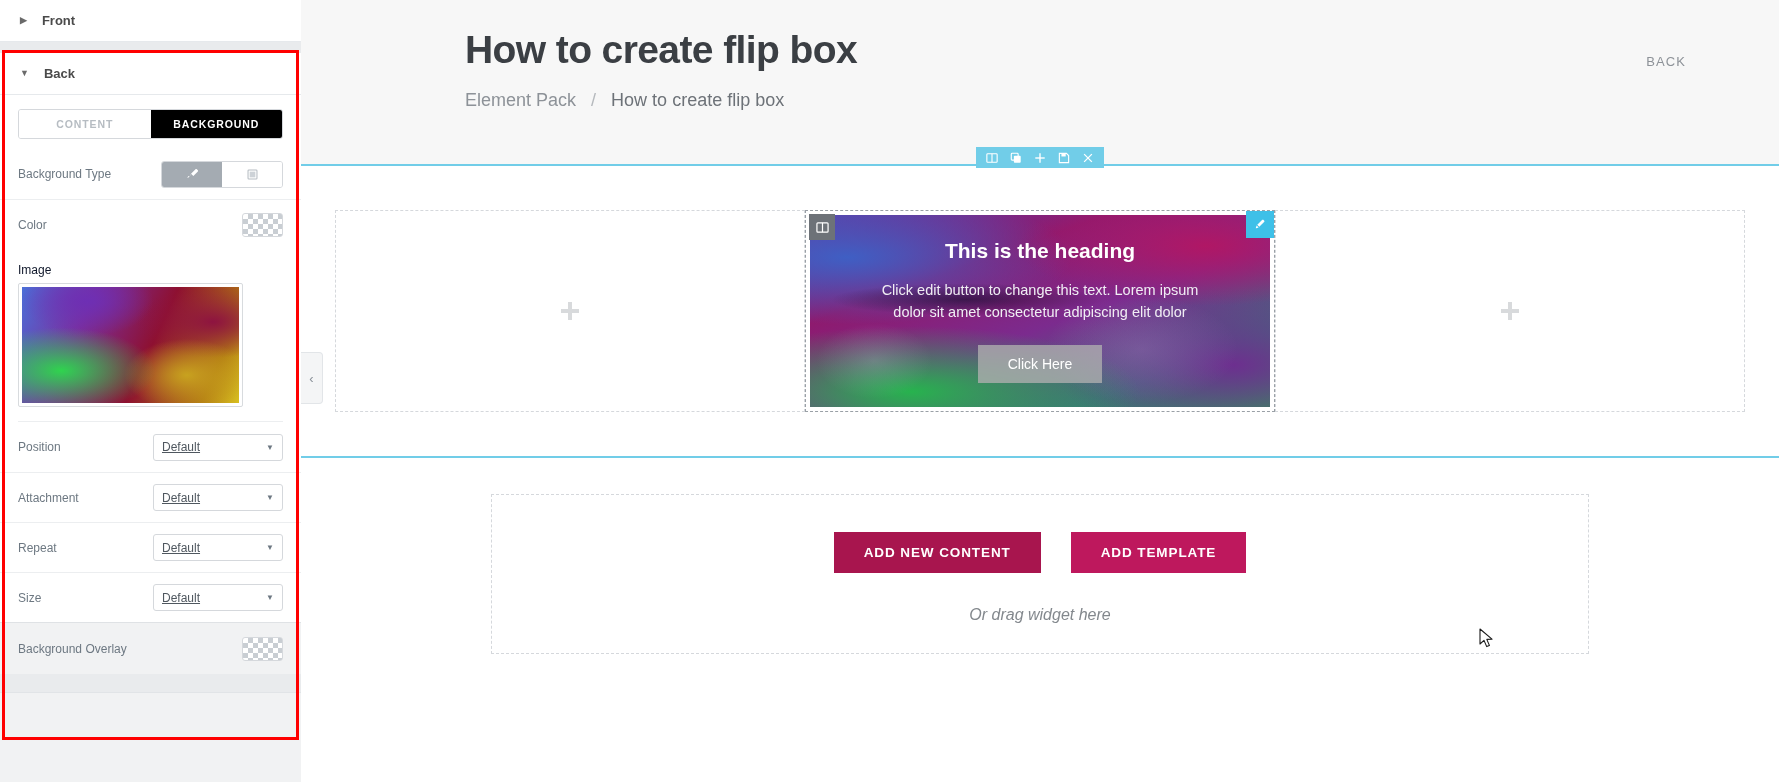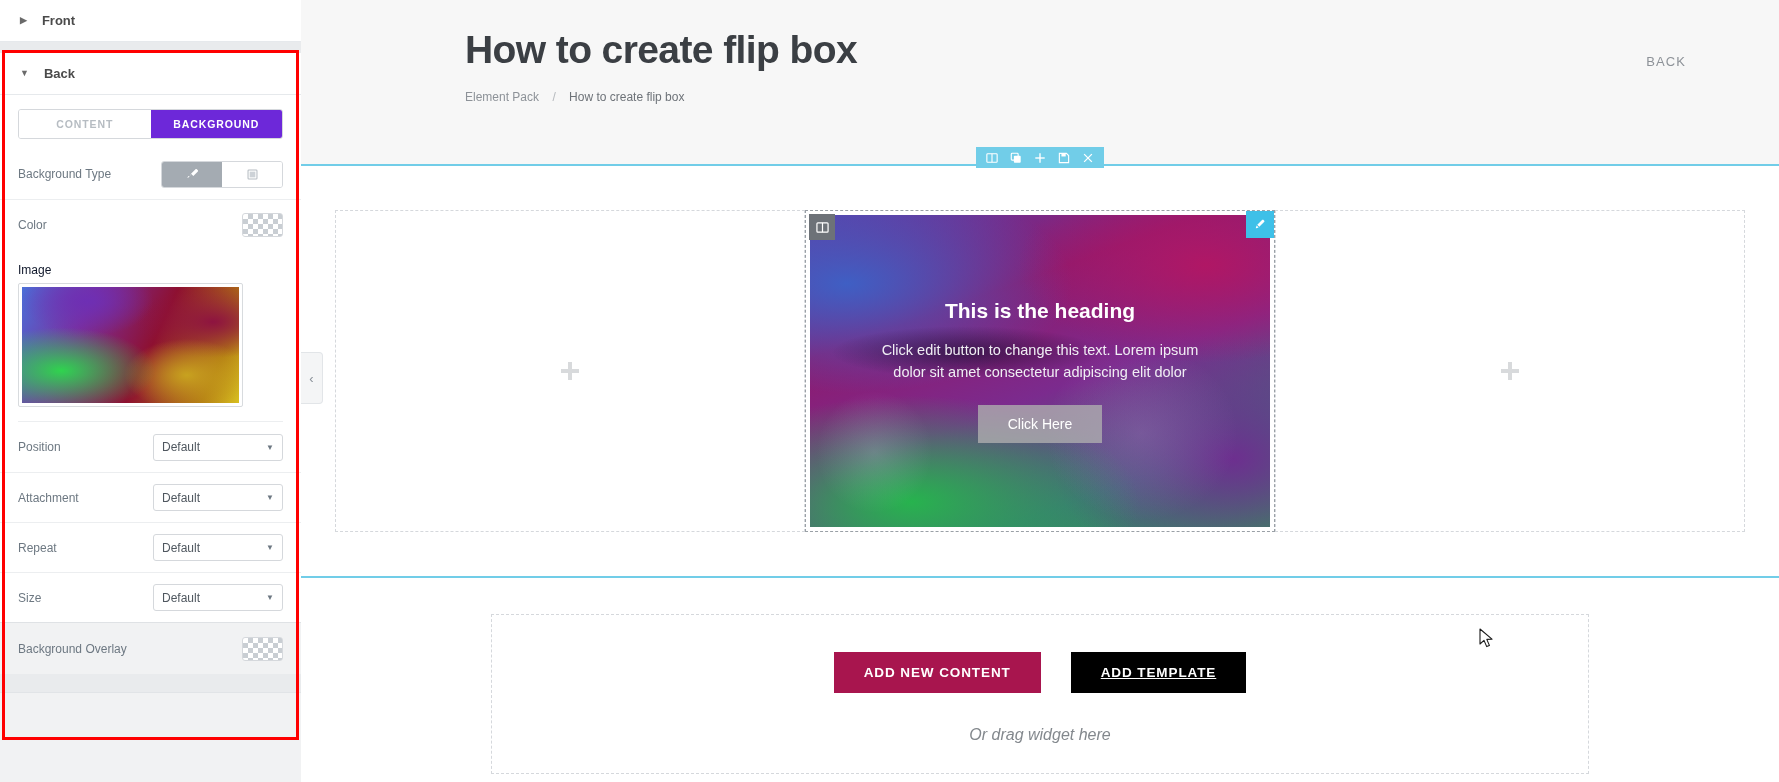--- a/index.html
+++ b/index.html
@@ -47,21 +47,21 @@
     margin: 14px 18px 0 18px;
     display: flex; height: 30px;
     border: 1px solid #d5d8dc; border-radius: 3px; overflow: hidden;
     background: #fff;
   }
   .tab {
     flex: 1; display: flex; align-items: center; justify-content: center;
     font-size: 10.5px; letter-spacing: .9px; font-weight: bold;
     color: #b6bcc2; background: #fff; cursor: pointer;
   }
-  .tab.active { background: #6d28d9; color: #fff; }
+  .tab.active { background: #000000; color: #fff; }
 
   .fieldrow {
     display: flex; align-items: center;
     padding: 0 18px; min-height: 50px;
     border-top: 1px solid #eceef0;
     background: #fff;
   }
   .fieldrow:first-of-type { border-top: none; }
   .flabel {
     font-size: 12px; color: #6d7882; flex: 0 0 104px;
@@ -106,21 +106,21 @@
   }
   .imgsep { height: 1px; background: #eceef0; margin: 14px 0 0 0; }
 
   .select {
     width: 130px; height: 27px;
     border: 1px solid #d5d8dc; border-radius: 3px;
     background: #fff;
     display: flex; align-items: center;
     padding: 4px 8px;
     font-size: 12px; color: #4f575f;
-    position: relative; cursor: pointer;
+    position: relative; cursor: pointer; text-decoration: underline;
   }
   .select .arrow {
     position: absolute; right: 8px; font-size: 8px; color: #6d7882;
   }
   .overlay-row {
     display:flex; align-items:center; padding: 16px 18px; height: 52px;
     border-top: 1px solid #dfe2e5; background: #f1f2f3;
   }
   .panel-foot { height: 18px; background: #e9ebed; }
   .panel-foot2 { background:#f1f2f3; height: 24px; border-top:1px solid #e1e4e7;}
@@ -145,35 +145,35 @@
   }
   #pagehead {
     position: relative; height: 164px;
     background: #f7f7f7;
     padding: 28px 0 8px 164px;
   }
   #ptitle {
     font-size: 39px; font-weight: bold; color: #3b3f44;
     letter-spacing: -0.6px;
   }
-  #crumbs { margin-top: 18px; font-size: 12px; color: #8d9298; }
+  #crumbs { margin-top: 18px; font-size: 18px; color: #8d9298; }
   #crumbs .sep { margin: 0 10px; color: #b5b9bd; }
   #crumbs .cur { color: #6d7278; }
   #backlink {
     position: absolute; right: 93px; top: 54px;
     font-size: 13px; letter-spacing: 1.1px; color: #8d9298; cursor: pointer;
   }
 
   
   #section {
     position: relative;
     margin-top: 0;
     border-top: 2px solid #71cde8;
     border-bottom: 2px solid #71cde8;
-    height: 414px;
+    height: 294px;
     background: #fff;
   }
   #sectoolbar {
     position: absolute; left: 50%; transform: translateX(-50%);
     top: -19px; height: 21px;
     background: #71cde8;
     display: flex; align-items: center;
     padding: 0 5px; gap: 2px; z-index: 20;
   }
   #sectoolbar .ti {
@@ -267,21 +267,21 @@
     align-items: center; justify-content: flex-start;
     padding-top: 37px;
     background: #fff;
   }
   #addbtns { display: flex; gap: 30px; }
   .addbtn {
     font-size: 13.5px; letter-spacing: .9px; font-weight: bold;
     color: #fff; padding: 13px 30px; cursor: pointer;
   }
   #addsection { background: #a8154e; }
-  #addtemplate { background: #000000; text-decoration: underline; }
+  #addtemplate { background: #be185d; }
   #dragtxt {
     margin-top: 33px; font-size: 16px; font-style: italic; color: #83888d;
   }
 </style>
 </head>
 <body>
 
 <div id="app">
 
   <div id="panel">

